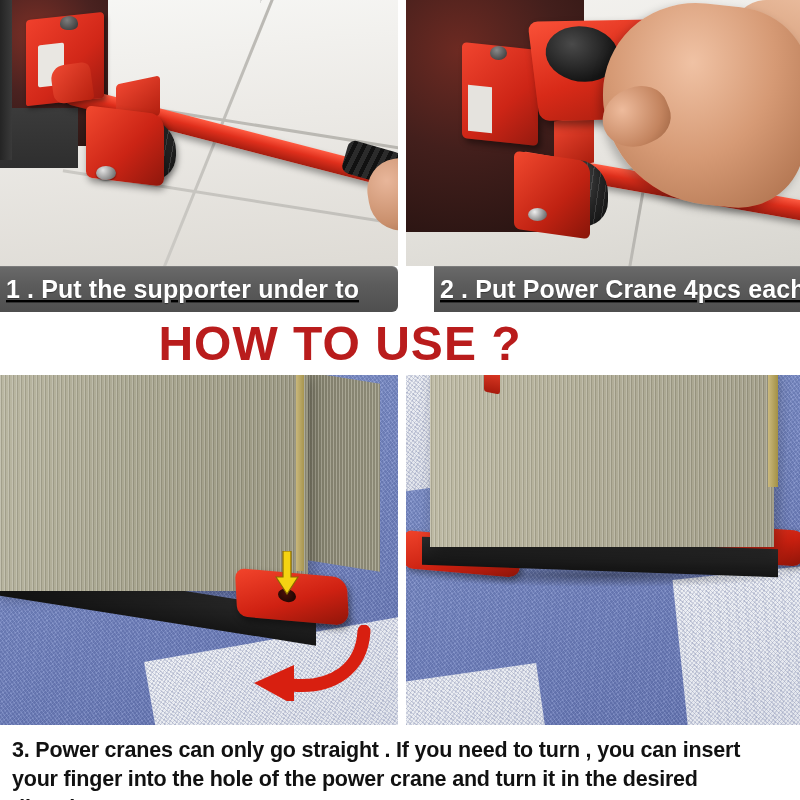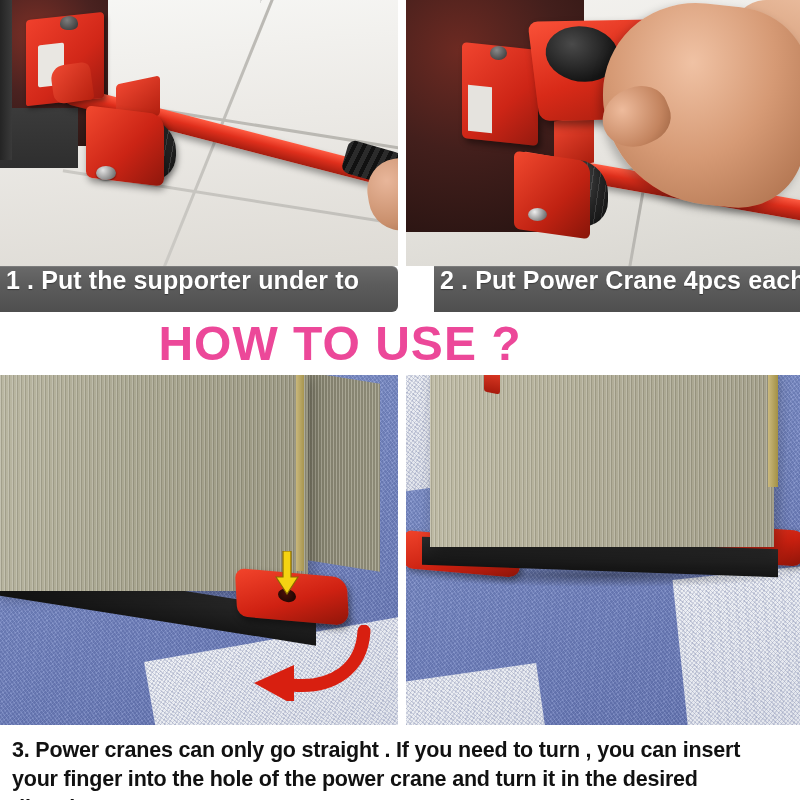--- a/index.html
+++ b/index.html
@@ -185,36 +185,37 @@
   .forearm-p2{
     position:absolute;left:324px;top:0;width:120px;height:126px;
     background:linear-gradient(200deg,#edc0a2,#cf9570 70%);
     border-radius:30% 0 0 40%;
   }
 
   
   .capbar{
     position:absolute;top:266px;height:46px;
     background:linear-gradient(180deg,#6a6a6a 0%,#5c5c5c 40%,#4f4f4f 100%);
-    display:flex;
+    display:flex;align-items:center;
     box-shadow:inset 0 1px 0 rgba(255,255,255,.12);
+    text-decoration:underline;
   }
   .capbar.l{left:0;width:398px;border-radius:0 6px 6px 0;}
   .capbar.r{left:406px;width:394px;border-radius:0 4px 4px 0;margin-left:28px;}
   .capbar span{
     color:#fff;font-size:25px;font-weight:700;
     letter-spacing:.1px;padding-left:6px;white-space:nowrap;
     text-shadow:0 1px 1px rgba(0,0,0,.4);
   }
 
   
   .headline{
     position:absolute;left:0;top:314px;width:680px;height:58px;
     display:flex;align-items:center;justify-content:center;
-    font-size:48px;font-weight:700;color:#ec4899;letter-spacing:1px;
+    font-size:48px;font-weight:700;color:#b91c1c;letter-spacing:1px;
   }
 
   
   .carpet-blue{
     position:absolute;inset:0;
     background:
       repeating-linear-gradient(54deg, rgba(255,255,255,.10) 0 1px, rgba(0,0,0,.05) 1px 3px),
       repeating-linear-gradient(-42deg, rgba(255,255,255,.07) 0 1px, rgba(0,0,0,.04) 1px 3px),
       linear-gradient(160deg,#8294cf 0%,#7183c2 50%,#6374b4 100%);
   }

